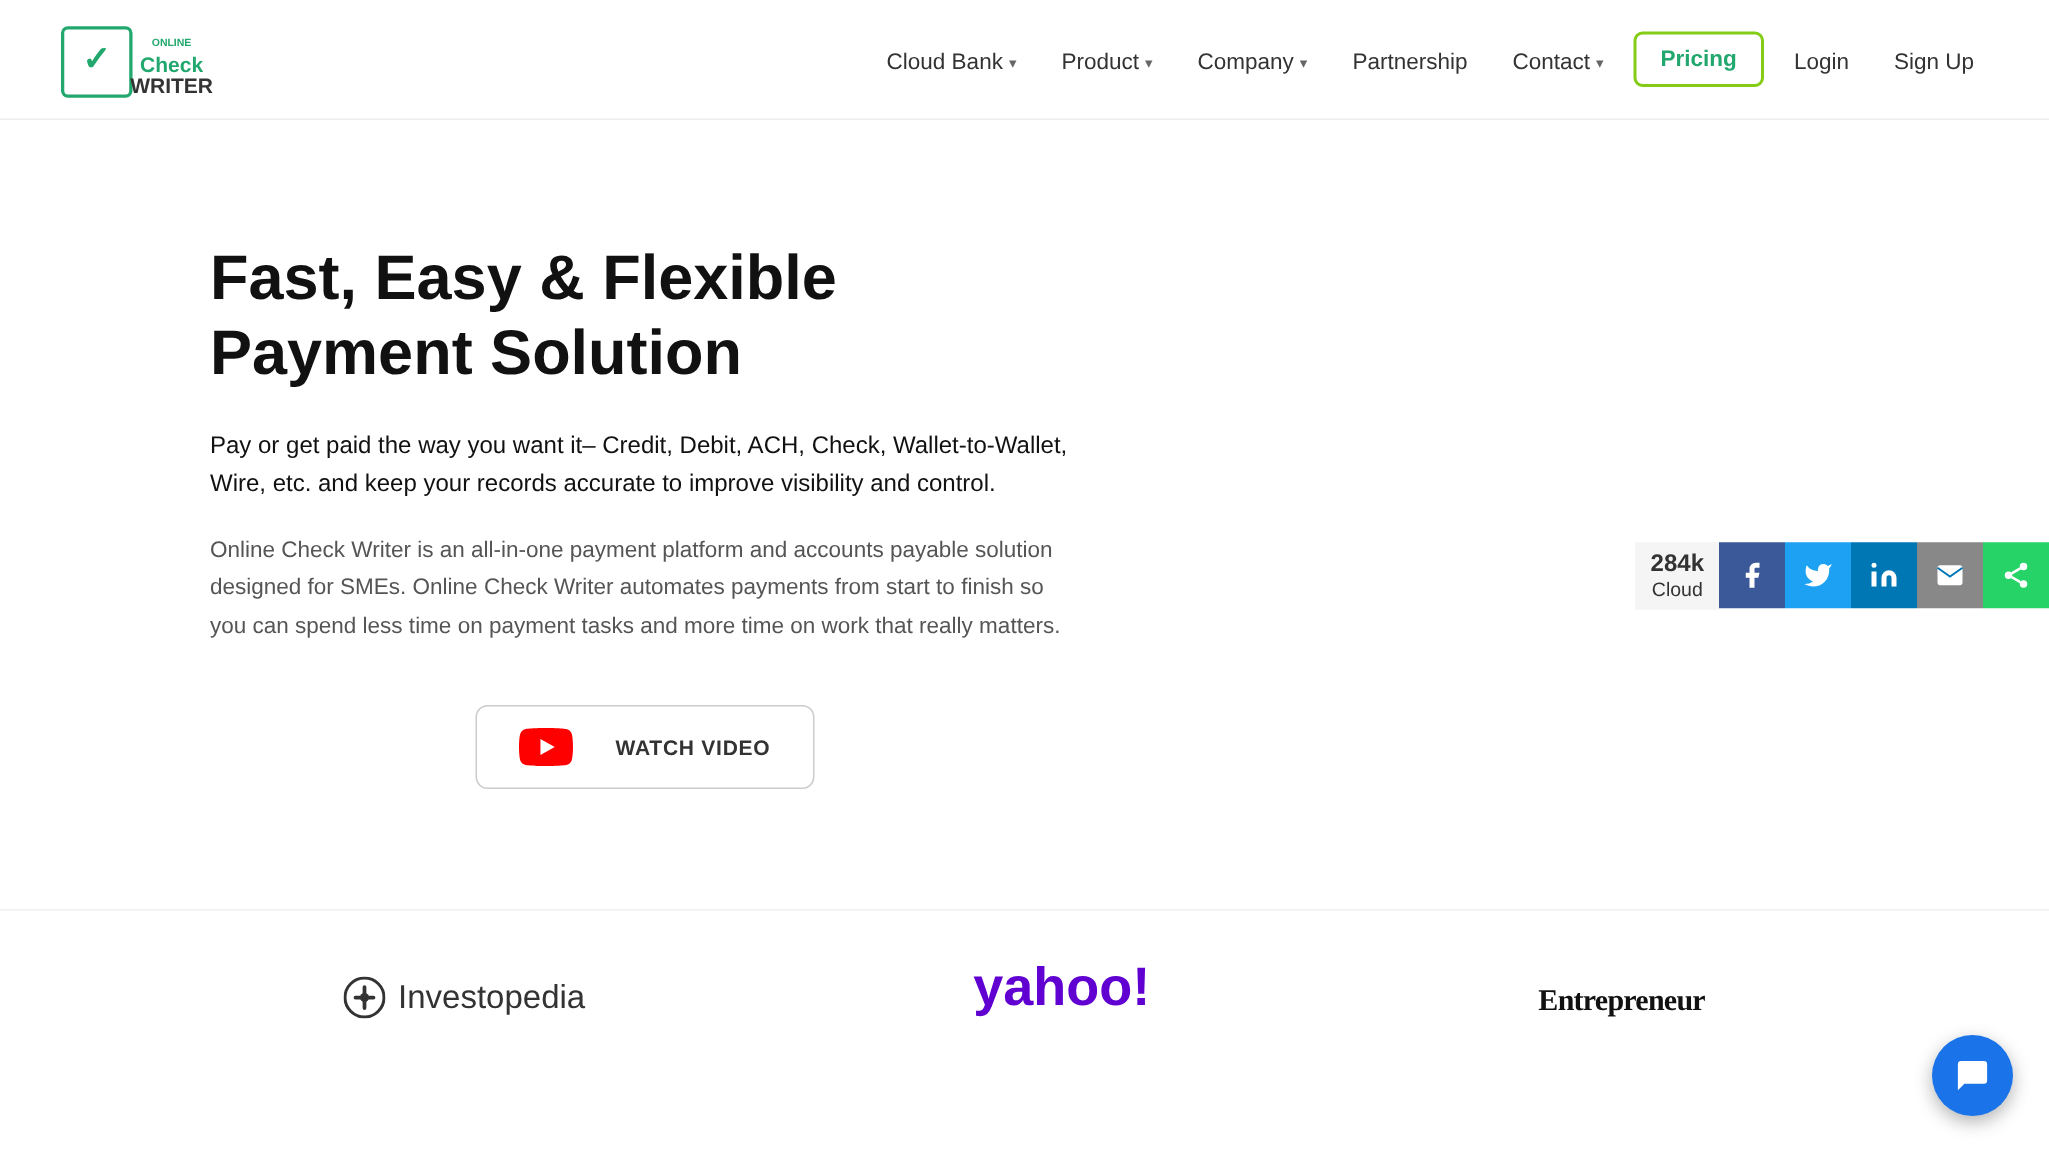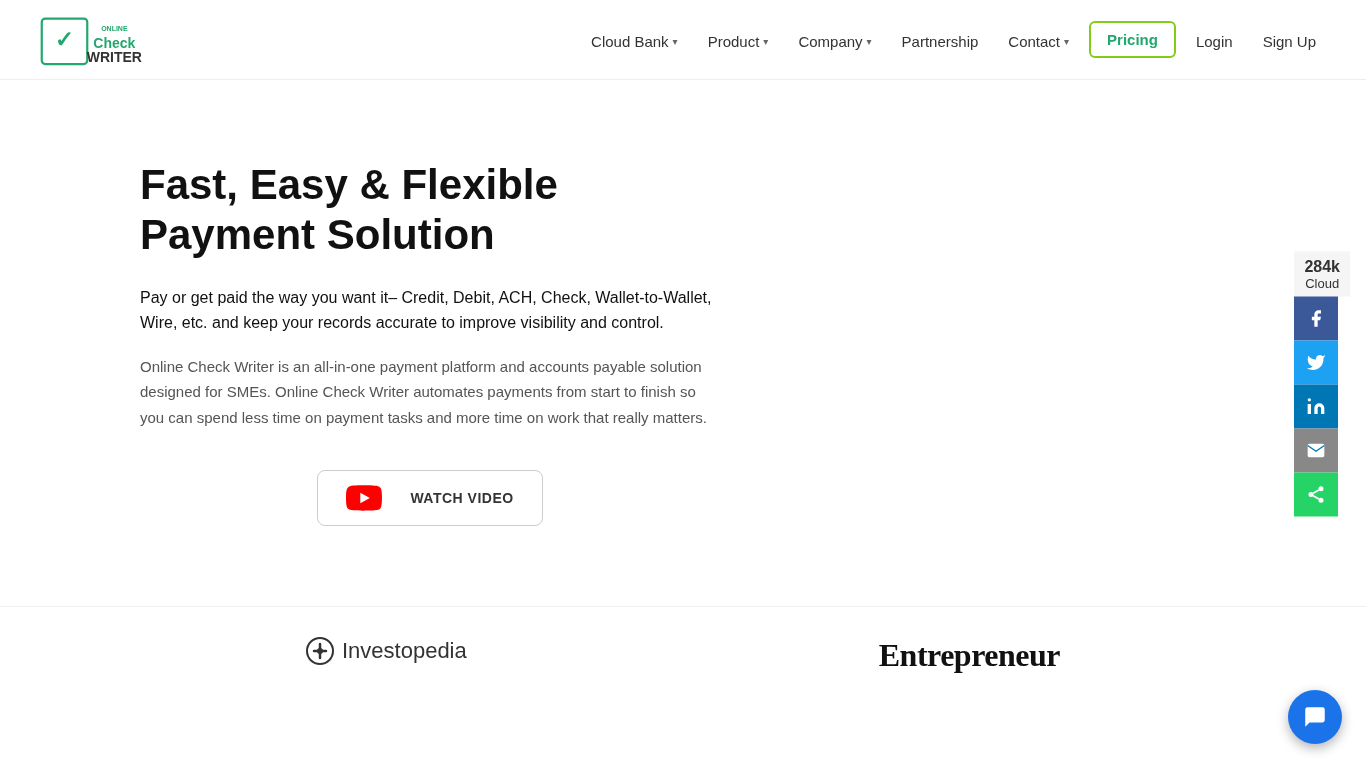--- a/index.html
+++ b/index.html
@@ -113,21 +113,21 @@
       align-items: center;
     }
     .yt-icon svg {
       width: 36px;
       height: 26px;
     }
 
     
     .media-logos {
       display: flex;
-      align-items: flex-start;
+      align-items: flex-end;
       justify-content: space-around;
       padding: 30px 100px 40px 100px;
       border-top: 1px solid #f0f0f0;
       margin-top: 20px;
     }
     .media-logo {
       display: flex;
       align-items: center;
       justify-content: center;
     }
@@ -150,35 +150,34 @@
       color: #333;
       font-family: Georgia, serif;
     }
     .yahoo-logo {
       font-size: 36px;
       font-weight: 700;
       color: #6001d2;
       font-family: Arial, sans-serif;
     }
     .entrepreneur-logo {
-      font-size: 32px;
+      font-size: 20px;
       font-weight: 700;
       color: #111;
       font-family: Georgia, serif;
       letter-spacing: -0.5px;
     }
 
     
     .social-sidebar {
       position: fixed;
-      right: 16px;
+      right: 0;
       top: 50%;
       transform: translateY(-50%);
       display: flex;
-      flex-direction: column;
       z-index: 200;
       padding-left: 22px;
     }
     .share-count {
       background: #f5f5f5;
       text-align: center;
       padding: 6px 10px;
       font-size: 13px;
       color: #333;
     }
@@ -312,20 +311,23 @@
     <div class="investopedia-logo">
       <svg class="investopedia-icon" viewBox="0 0 28 28" xmlns="http://www.w3.org/2000/svg">
         <circle cx="14" cy="14" r="13" fill="none" stroke="#333" stroke-width="2"></circle>
         <path d="M14 7 L14 21 M8 14 L20 14" stroke="#333" stroke-width="2.5" stroke-linecap="round"></path>
         <circle cx="14" cy="14" r="3" fill="#333"></circle>
       </svg>
       <span>Investopedia</span>
     </div>
   </div>
   <div class="media-logo">
+    <span class="yahoo-logo">yahoo!</span>
+  </div>
+  <div class="media-logo">
     <span class="entrepreneur-logo">Entrepreneur</span>
   </div>
 </div>
 
 <div class="social-sidebar">
   <div class="share-count">
     <span class="count">284k</span>
     <span>Cloud</span>
   </div>
   <div class="social-btn social-facebook">

